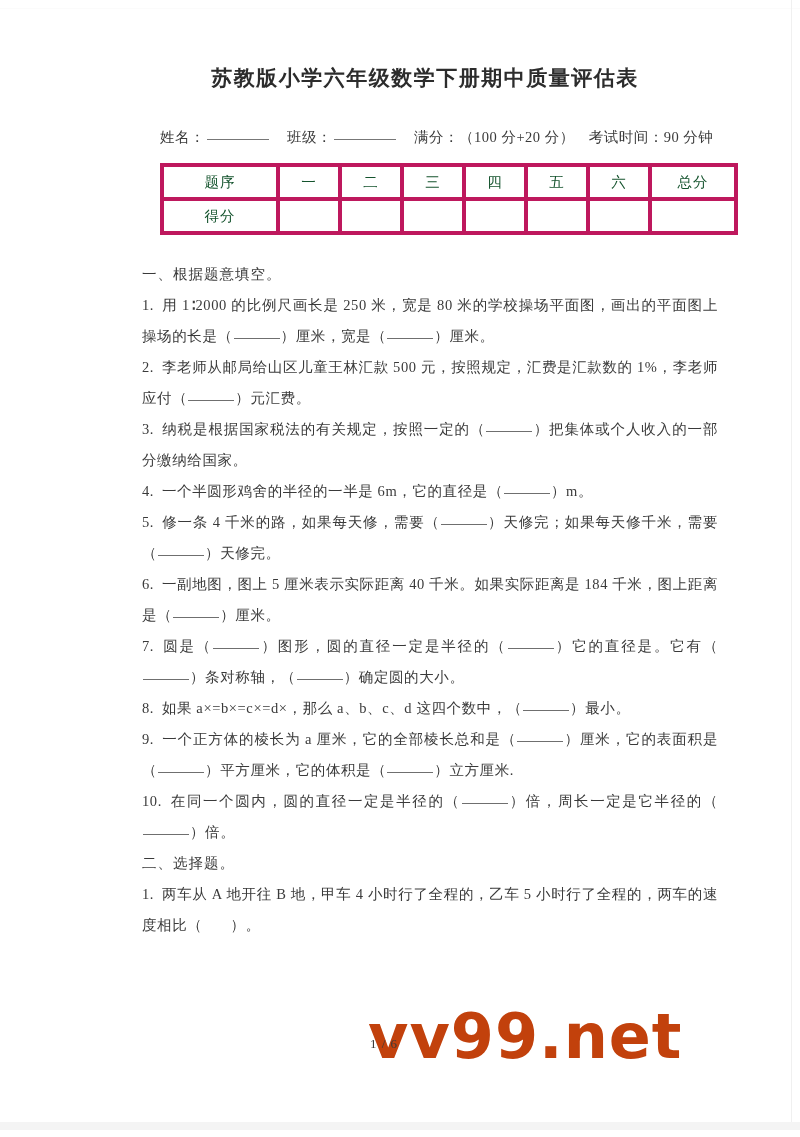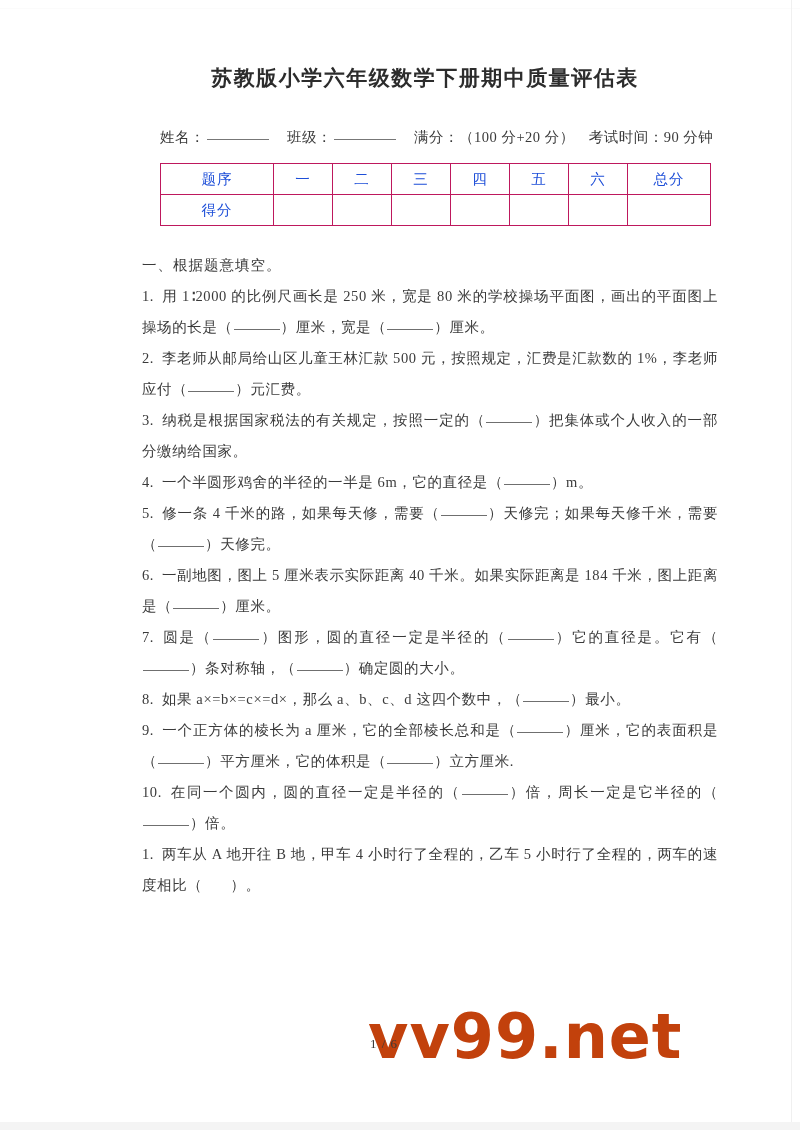--- a/index.html
+++ b/index.html
@@ -106,25 +106,25 @@
   .score-table-wrap {
     padding-top: 16px;
     padding-left: 130px;
   }
   table.score-table {
     border-collapse: collapse;
     table-layout: fixed;
     width: 540px;
   }
   table.score-table td {
-    border: 1px solid #be185d;
+    border: 4px solid #be185d;
     height: 30px;
     text-align: center;
     font-size: 14.5px;
-    color: #1d4ed8;
+    color: #14532d;
     letter-spacing: 1px;
     padding: 0;
   }
   td.col-label { width: 112px; }
   td.col-num   { width: 58px; }
   td.col-total { width: 82px; }
 
   
   .body-block {
     padding-top: 24px;
@@ -220,20 +220,21 @@
         <p class="para"><span>1. </span><span>用 1∶2000 的比例尺画长是 250 米，宽是 80 米的学校操场平面图，画出的平面图上操场的长是（</span><span class="blank"></span><span>）厘米，宽是（</span><span class="blank"></span><span>）厘米。</span></p>
         <p class="para"><span>2. </span><span>李老师从邮局给山区儿童王林汇款 500 元，按照规定，汇费是汇款数的 1%，李老师应付（</span><span class="blank"></span><span>）元汇费。</span></p>
         <p class="para"><span>3. </span><span>纳税是根据国家税法的有关规定，按照一定的（</span><span class="blank"></span><span>）把集体或个人收入的一部分缴纳给国家。</span></p>
         <p class="para"><span>4. </span><span>一个半圆形鸡舍的半径的一半是 6m，它的直径是（</span><span class="blank"></span><span>）m。</span></p>
         <p class="para"><span>5. </span><span>修一条 4 千米的路，如果每天修，需要（</span><span class="blank"></span><span>）天修完；如果每天修千米，需要（</span><span class="blank"></span><span>）天修完。</span></p>
         <p class="para"><span>6. </span><span>一副地图，图上 5 厘米表示实际距离 40 千米。如果实际距离是 184 千米，图上距离是（</span><span class="blank"></span><span>）厘米。</span></p>
         <p class="para"><span>7. </span><span>圆是（</span><span class="blank"></span><span>）图形，圆的直径一定是半径的（</span><span class="blank"></span><span>）它的直径是。它有（</span><span class="blank"></span><span>）条对称轴，（</span><span class="blank"></span><span>）确定圆的大小。</span></p>
         <p class="para"><span>8. </span><span>如果 a×=b×=c×=d×，那么 a、b、c、d 这四个数中，（</span><span class="blank"></span><span>）最小。</span></p>
         <p class="para"><span>9. </span><span>一个正方体的棱长为 a 厘米，它的全部棱长总和是（</span><span class="blank"></span><span>）厘米，它的表面积是（</span><span class="blank"></span><span>）平方厘米，它的体积是（</span><span class="blank"></span><span>）立方厘米.</span></p>
         <p class="para"><span>10. </span><span>在同一个圆内，圆的直径一定是半径的（</span><span class="blank"></span><span>）倍，周长一定是它半径的（</span><span class="blank"></span><span>）倍。</span></p>
+        <p class="para section-head">二、选择题。</p>
         <p class="para"><span>1. </span><span>两车从 A 地开往 B 地，甲车 4 小时行了全程的，乙车 5 小时行了全程的，两车的速度相比（</span><span class="blank narrow"></span><span>）。</span></p>
       </div>
 
   </div>
 
   <div id="footer">1 / 6</div>
 
 </div>
 
 </body></html>

